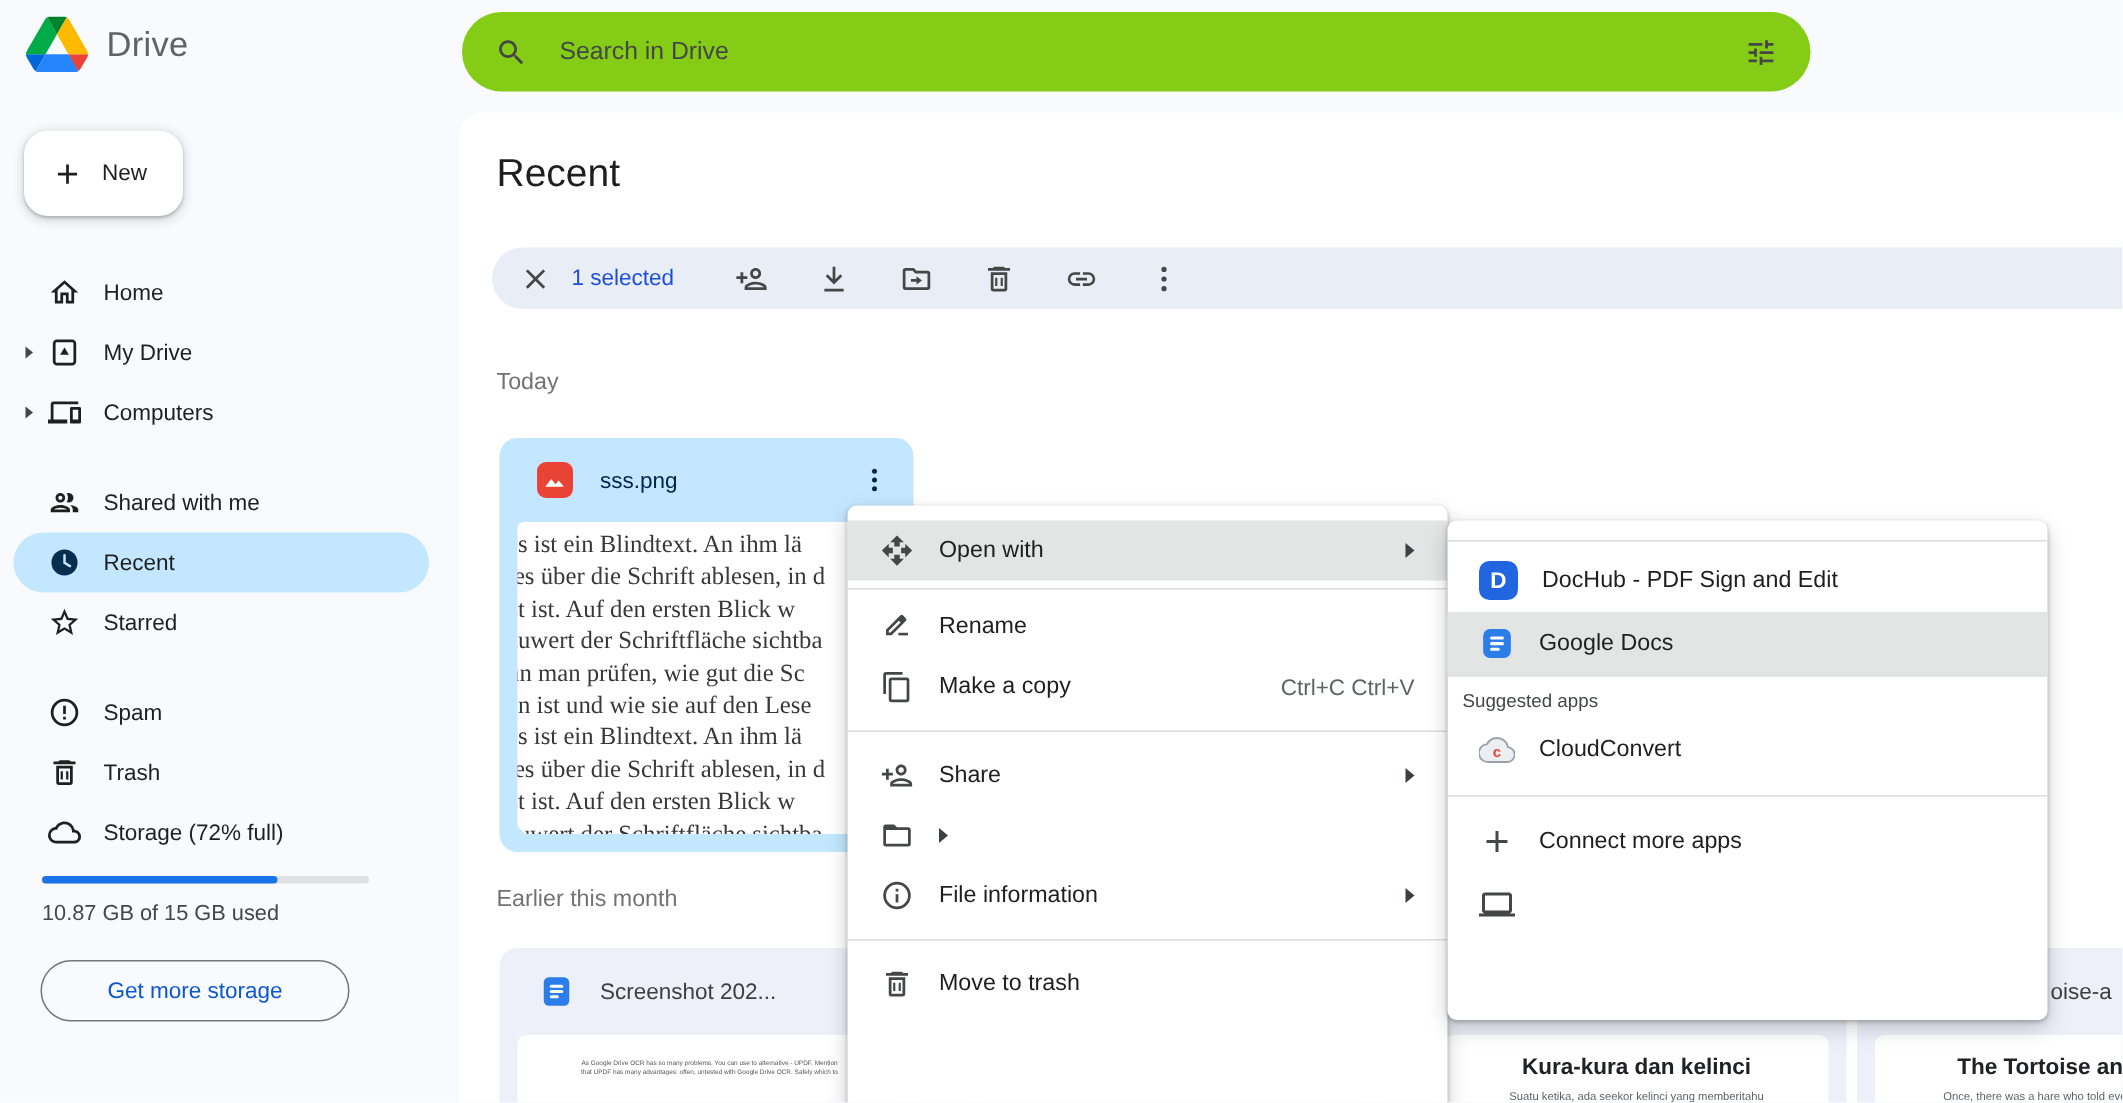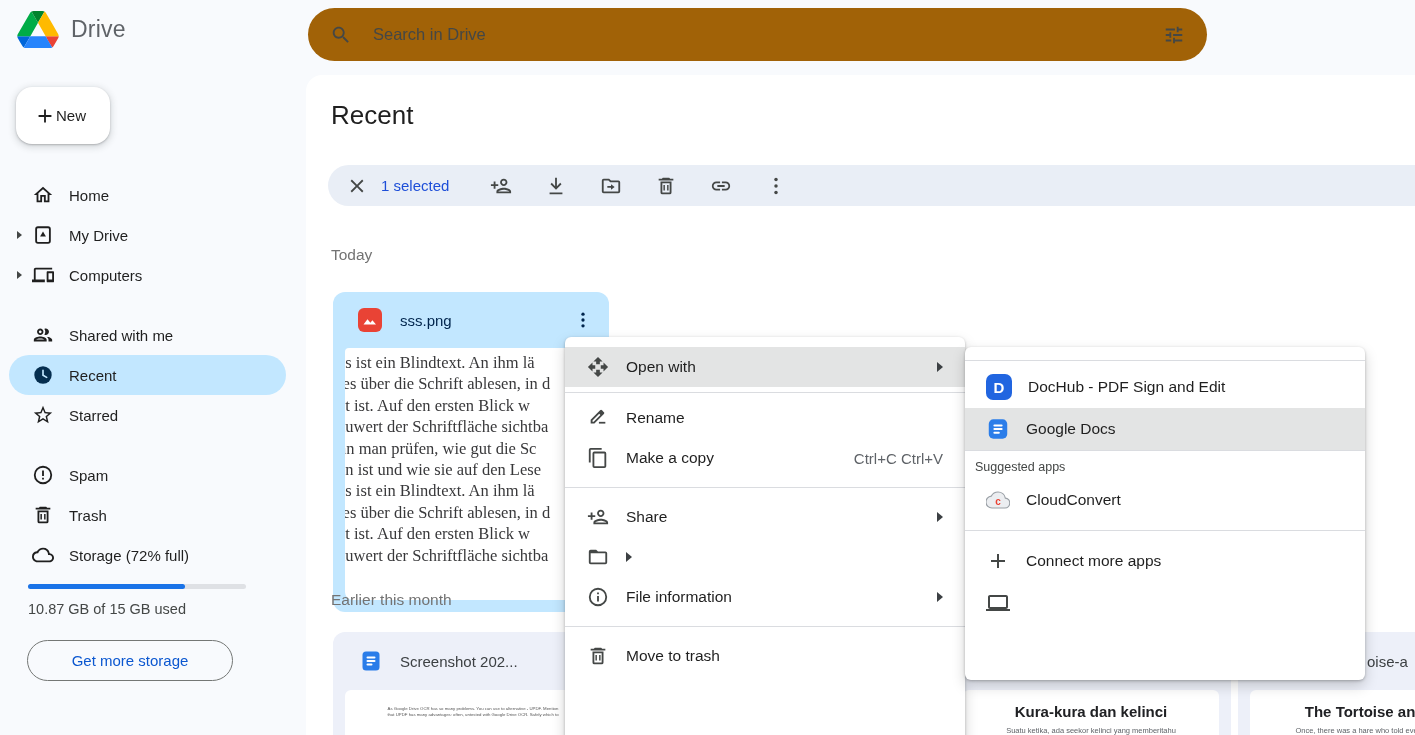--- a/index.html
+++ b/index.html
@@ -5,59 +5,59 @@
   html,body{margin:0;padding:0;}
   body{font-family:"Liberation Sans",sans-serif;background:#F8FAFD;}
   .app{position:relative;width:1415px;height:735px;overflow:hidden;background:#F8FAFD;}
   svg{display:block;}
 
   
   .logo-row{position:absolute;left:17px;top:11px;display:flex;align-items:center;gap:12px;}
   .app-title{font-size:23px;color:#5f6368;letter-spacing:.2px;}
   .new-btn{position:absolute;left:16px;top:87px;height:57px;padding:0 24px 0 18px;border:none;border-radius:16px;
     background:#fff;box-shadow:0 1px 2px rgba(60,64,67,.3),0 2px 6px 2px rgba(60,64,67,.15);
-    display:flex;align-items:center;font-size:15px;color:#1f1f1f;cursor:pointer;font-family:inherit;}
+    display:flex;align-items:center;gap:12px;font-size:15px;color:#1f1f1f;cursor:pointer;font-family:inherit;}
   .nav{position:absolute;left:9px;width:277px;}
   .nav1{top:175px;} .nav2{top:315px;} .nav3{top:455px;}
   .nav-item{height:40px;border-radius:20px;display:flex;align-items:center;padding-left:23px;gap:15px;
     font-size:15px;color:#1f1f1f;position:relative;cursor:pointer;}
   .nav-item.selected{background:#C2E7FF;}
   .expander{position:absolute;left:8px;top:16px;width:0;height:0;border-left:5px solid #444746;
     border-top:4px solid transparent;border-bottom:4px solid transparent;}
   .nav-ic{width:22px;height:22px;color:#1f1f1f;flex:0 0 auto;}
   .progress-track{position:absolute;left:28px;top:584px;width:218px;height:5px;border-radius:3px;background:#DFE1E5;}
   .progress-fill{height:100%;border-radius:3px;background:#1A73E8;}
   .usage{position:absolute;left:28px;top:601px;font-size:14.5px;color:#444746;}
   .get-more{position:absolute;left:27px;top:640px;width:206px;height:41px;border-radius:21px;
     border:1px solid #747775;background:transparent;color:#0B57D0;font-size:15px;font-weight:500;
     cursor:pointer;font-family:inherit;}
 
   
-  .searchbar{position:absolute;left:308px;top:8px;width:899px;height:53px;border-radius:27px;background:#a16207;
+  .searchbar{position:absolute;left:308px;top:8px;width:899px;height:53px;border-radius:27px;background:#84cc16;
     display:flex;align-items:center;padding:0 22px;box-sizing:border-box;}
   .search-ic{width:22px;height:22px;color:#444746;margin-right:19px;cursor:pointer;}
   .search-input{flex:1;border:none;background:transparent;outline:none;font-size:16.5px;color:#1f1f1f;font-family:inherit;}
   .search-input::placeholder{color:#444746;opacity:1;}
   .tune-ic{width:22px;height:22px;color:#444746;cursor:pointer;}
 
   
   .main-bg{position:absolute;left:306px;top:75px;width:1109px;height:660px;background:#fff;border-top-left-radius:16px;}
   .page-title{position:absolute;left:331px;top:100px;font-size:26px;font-weight:400;color:#1f1f1f;}
   .toolbar{position:absolute;left:328px;top:165px;right:0;height:41px;background:#E9EEF6;
     border-radius:21px 0 0 21px;display:flex;align-items:center;padding-left:11px;}
   .tb-close{width:36px;height:36px;border:none;background:transparent;display:flex;align-items:center;
     justify-content:center;color:#444746;cursor:pointer;}
   .tb-count{font-size:15px;color:#1d4ed8;margin:0 24px 0 6px;}
   .tb-btn{width:55px;height:40px;border:none;background:transparent;display:flex;align-items:center;
     justify-content:center;color:#444746;cursor:pointer;}
   .tb-ic{width:22px;height:22px;}
   .section-label{position:absolute;font-size:15.5px;color:#737373;}
 
   
-  .today-card{position:absolute;left:333px;top:292px;width:276px;height:320px;border-radius:12px;background:#C2E7FF;cursor:pointer;}
+  .today-card{position:absolute;left:333px;top:292px;width:276px;height:276px;border-radius:12px;background:#C2E7FF;cursor:pointer;}
   .tc-head{height:56px;display:flex;align-items:center;padding:0 10px 0 24px;gap:17px;}
   .tc-name{font-size:15px;font-weight:500;color:#00254D;}
   .tc-kebab{margin-left:auto;width:32px;height:32px;border:none;background:transparent;display:flex;
     align-items:center;justify-content:center;color:#00254D;cursor:pointer;}
   .tc-thumb{position:absolute;left:12px;right:12px;top:56px;bottom:12px;background:#fff;
     border-radius:4px 4px 8px 8px;overflow:hidden;padding-top:4px;}
   .tline{font-family:"Liberation Serif","DejaVu Serif",serif;font-size:16.5px;line-height:21.4px;
     color:#38383a;white-space:nowrap;margin-left:-7px;}
 
   

